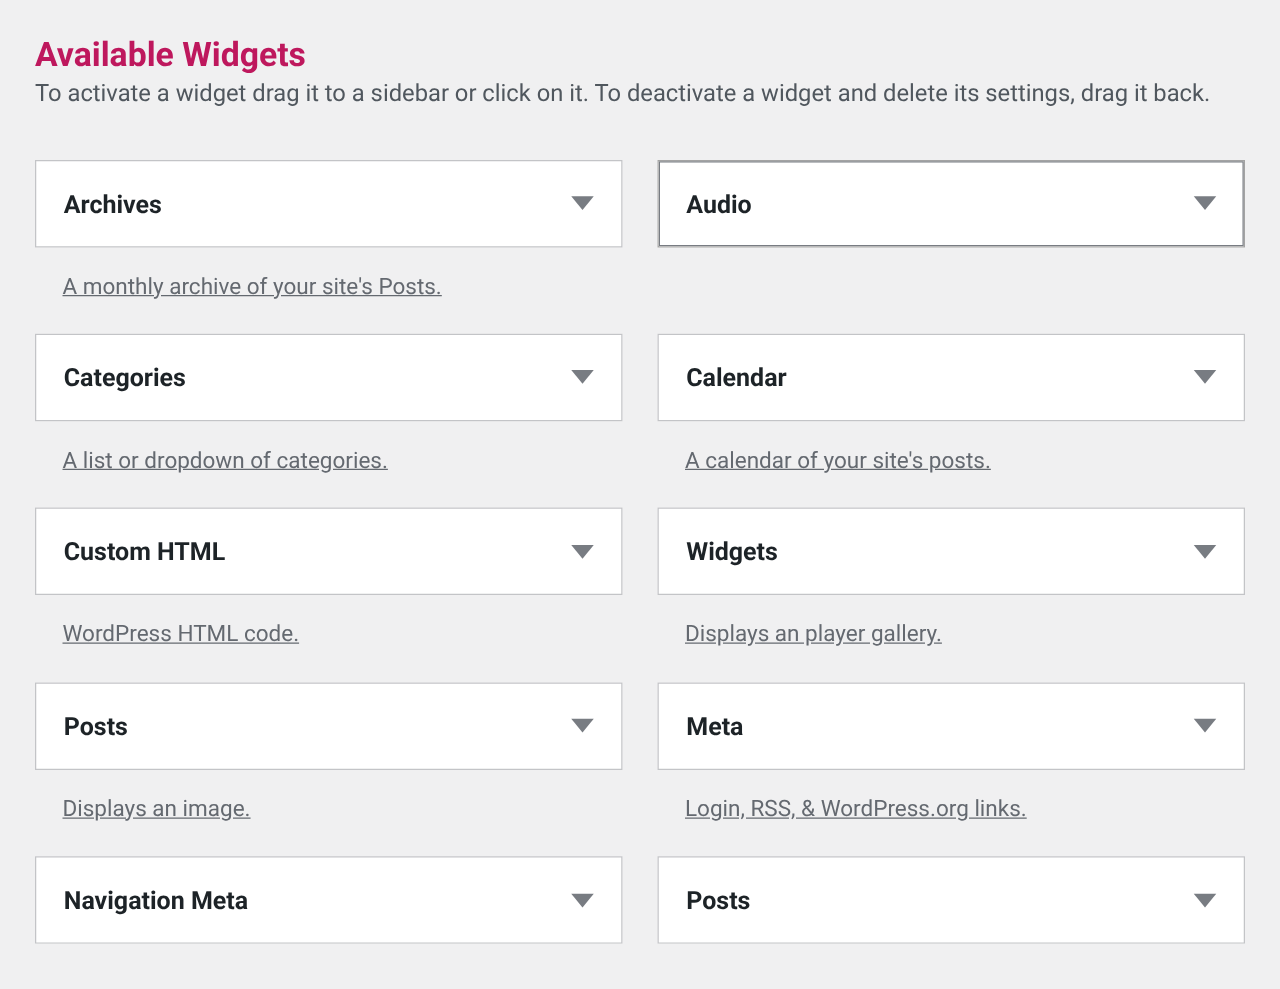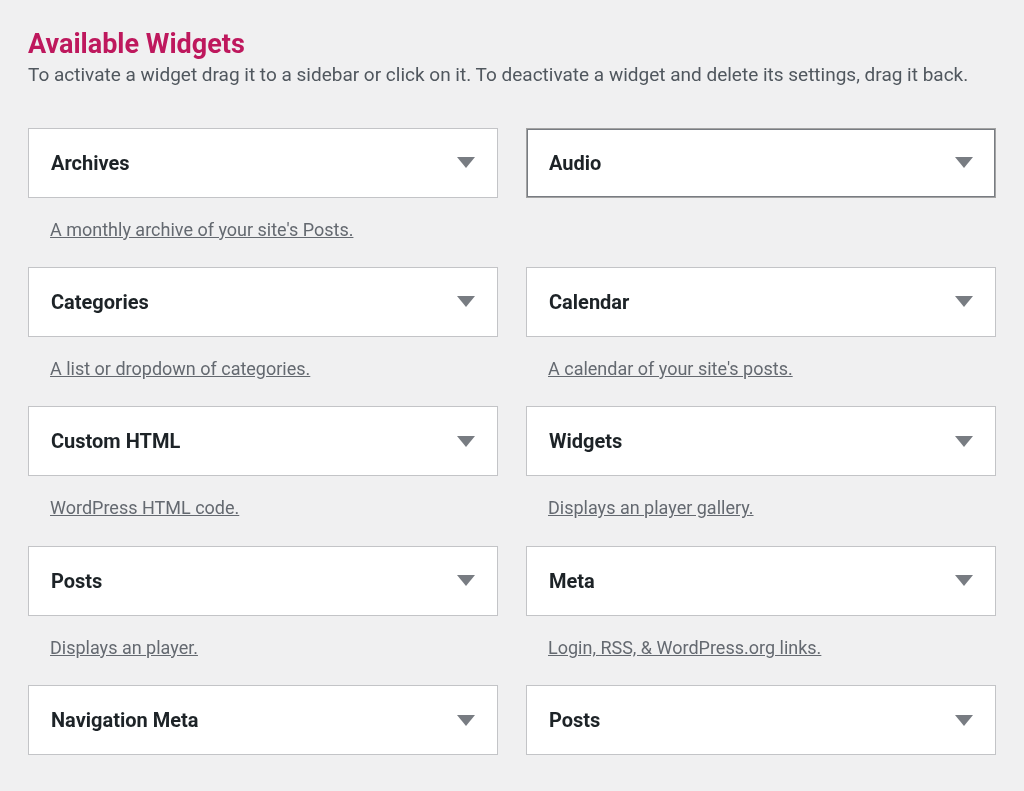--- a/index.html
+++ b/index.html
@@ -125,21 +125,21 @@
       <span class="chevron"></span>
     </div>
     <div class="widget-description">Displays an player gallery.</div>
   </div>
 
   <div class="widget-item">
     <div class="widget-header">
       <span class="widget-title">Posts</span>
       <span class="chevron"></span>
     </div>
-    <div class="widget-description">Displays an player.</div>
+    <div class="widget-description">Displays an image.</div>
   </div>
 
   <div class="widget-item">
     <div class="widget-header">
       <span class="widget-title">Meta</span>
       <span class="chevron"></span>
     </div>
     <div class="widget-description">Login, RSS, &amp; WordPress.org links.</div>
   </div>
 

